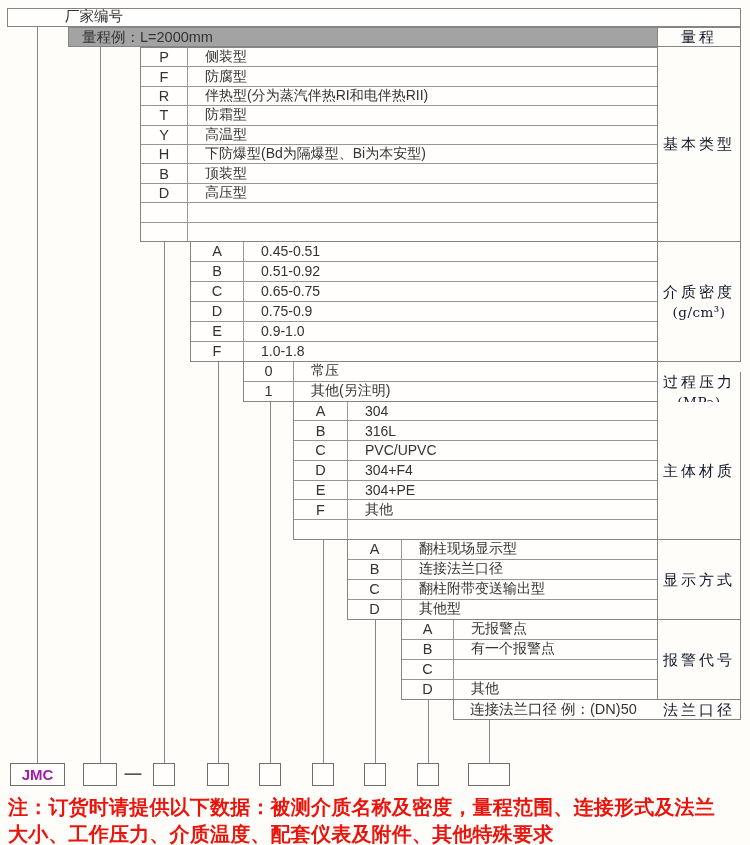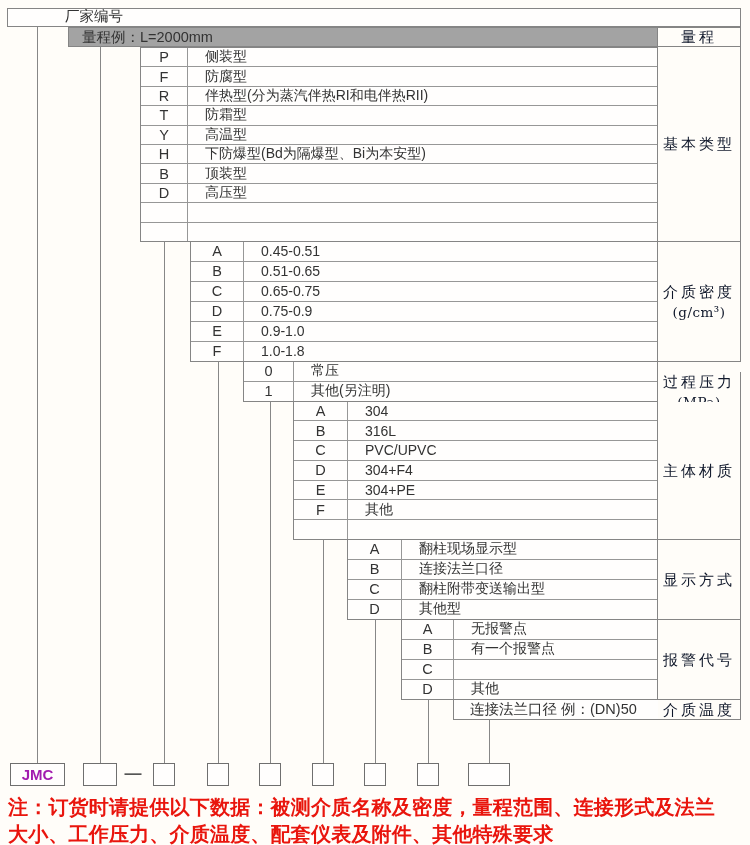--- a/index.html
+++ b/index.html
@@ -126,21 +126,21 @@
         <div class="desc"></div>
       </div>
     </div>
   <div class="section" style="left:190px;top:240.5px;width:468px;height:121.5px;--codew:52px;">
       <div class="trow">
         <div class="code">A</div>
         <div class="desc">0.45-0.51</div>
       </div>
       <div class="trow">
         <div class="code">B</div>
-        <div class="desc">0.51-0.65</div>
+        <div class="desc">0.51-0.92</div>
       </div>
       <div class="trow">
         <div class="code">C</div>
         <div class="desc">0.65-0.75</div>
       </div>
       <div class="trow">
         <div class="code">D</div>
         <div class="desc">0.75-0.9</div>
       </div>
       <div class="trow">
@@ -249,21 +249,21 @@
   <div class="lbl" style="top:402px;height:138px;">
     <span>主体材质</span>
   </div>
   <div class="lbl" style="top:540px;height:80px;">
     <span>显示方式</span>
   </div>
   <div class="lbl" style="top:620px;height:80px;">
     <span>报警代号</span>
   </div>
   <div class="lbl" style="top:700px;height:20px;">
-    <span>介质温度</span>
+    <span>法兰口径</span>
   </div>
 
   <div class="vline" style="left:37px;top:26px;height:738px;"></div>
   <div class="vline" style="left:100px;top:46px;height:718px;"></div>
   <div class="vline" style="left:164px;top:241px;height:523px;"></div>
   <div class="vline" style="left:218px;top:361px;height:403px;"></div>
   <div class="vline" style="left:270px;top:401px;height:363px;"></div>
   <div class="vline" style="left:323px;top:539px;height:225px;"></div>
   <div class="vline" style="left:375px;top:619px;height:145px;"></div>
   <div class="vline" style="left:428px;top:699px;height:65px;"></div>

